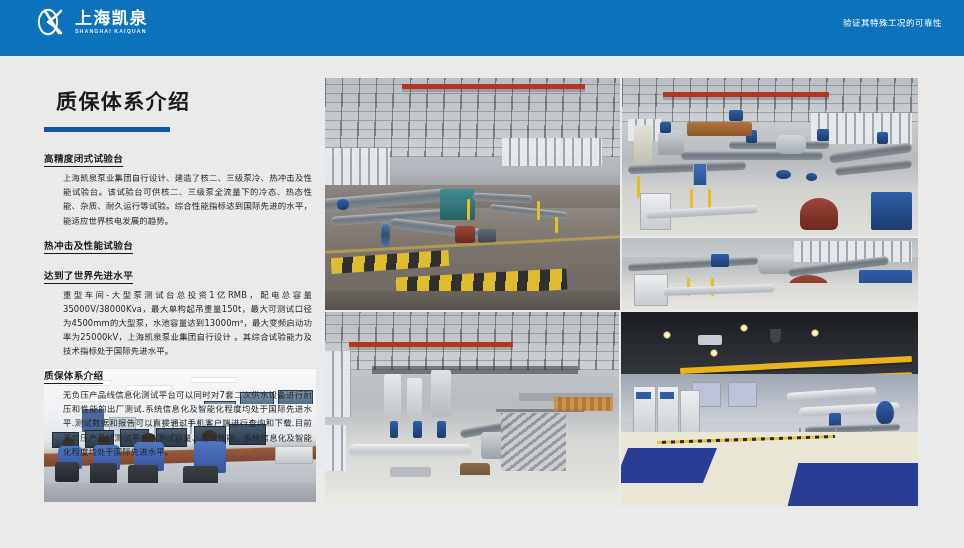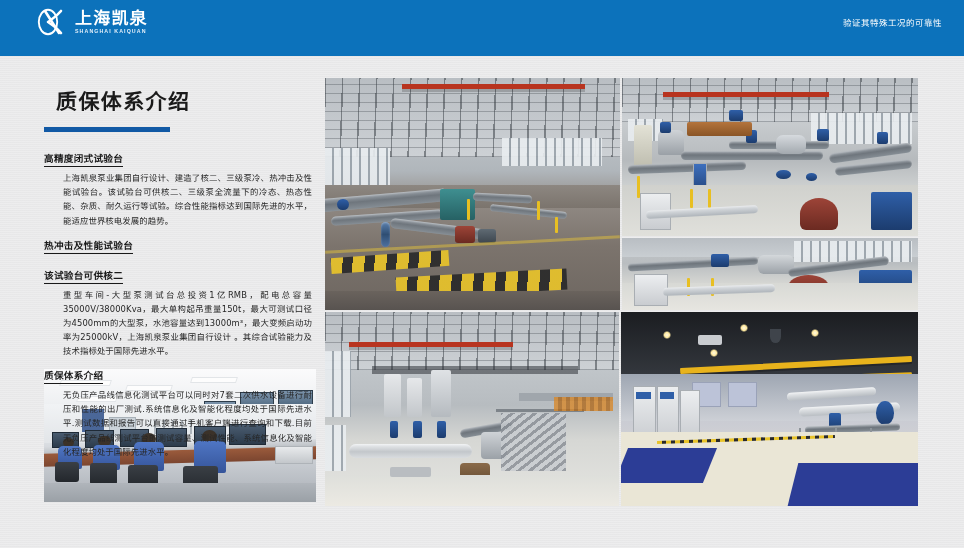--- a/index.html
+++ b/index.html
@@ -313,21 +313,21 @@
     <div class="section">
       <div class="section-head">高精度闭式试验台</div>
       <div class="section-body">上海凯泉泵业集团自行设计、建造了核二、三级泵冷、热冲击及性能试验台。该试验台可供核二、三级泵全流量下的冷态、热态性能、杂质、耐久运行等试验。综合性能指标达到国际先进的水平，能适应世界核电发展的趋势。</div>
     </div>
 
     <div class="section">
       <div class="section-head">热冲击及性能试验台</div>
     </div>
 
     <div class="section">
-      <div class="section-head">该试验台可供核二</div>
+      <div class="section-head">达到了世界先进水平</div>
       <div class="section-body">重型车间-大型泵测试台总投资1亿RMB，配电总容量35000V/38000Kva，最大单构起吊重量150t，最大可测试口径为4500mm的大型泵，水池容量达到13000m³，最大变频启动功率为25000kV，上海凯泉泵业集团自行设计 。其综合试验能力及技术指标处于国际先进水平。</div>
     </div>
 
     <div class="section">
       <div class="section-head">质保体系介绍</div>
       <div class="section-body">无负压产品线信息化测试平台可以同时对7套二次供水设备进行耐压和性能的出厂测试.系统信息化及智能化程度均处于国际先进水平.测试数据和报告可以直接通过手机客户端进行查询和下载.目前无负压产品线测试平台的测试容量、测试性能、系统信息化及智能化程度均处于国际先进水平。</div>
     </div>
   </div>
 
   <div class="photo" id="photo-hall-large">

